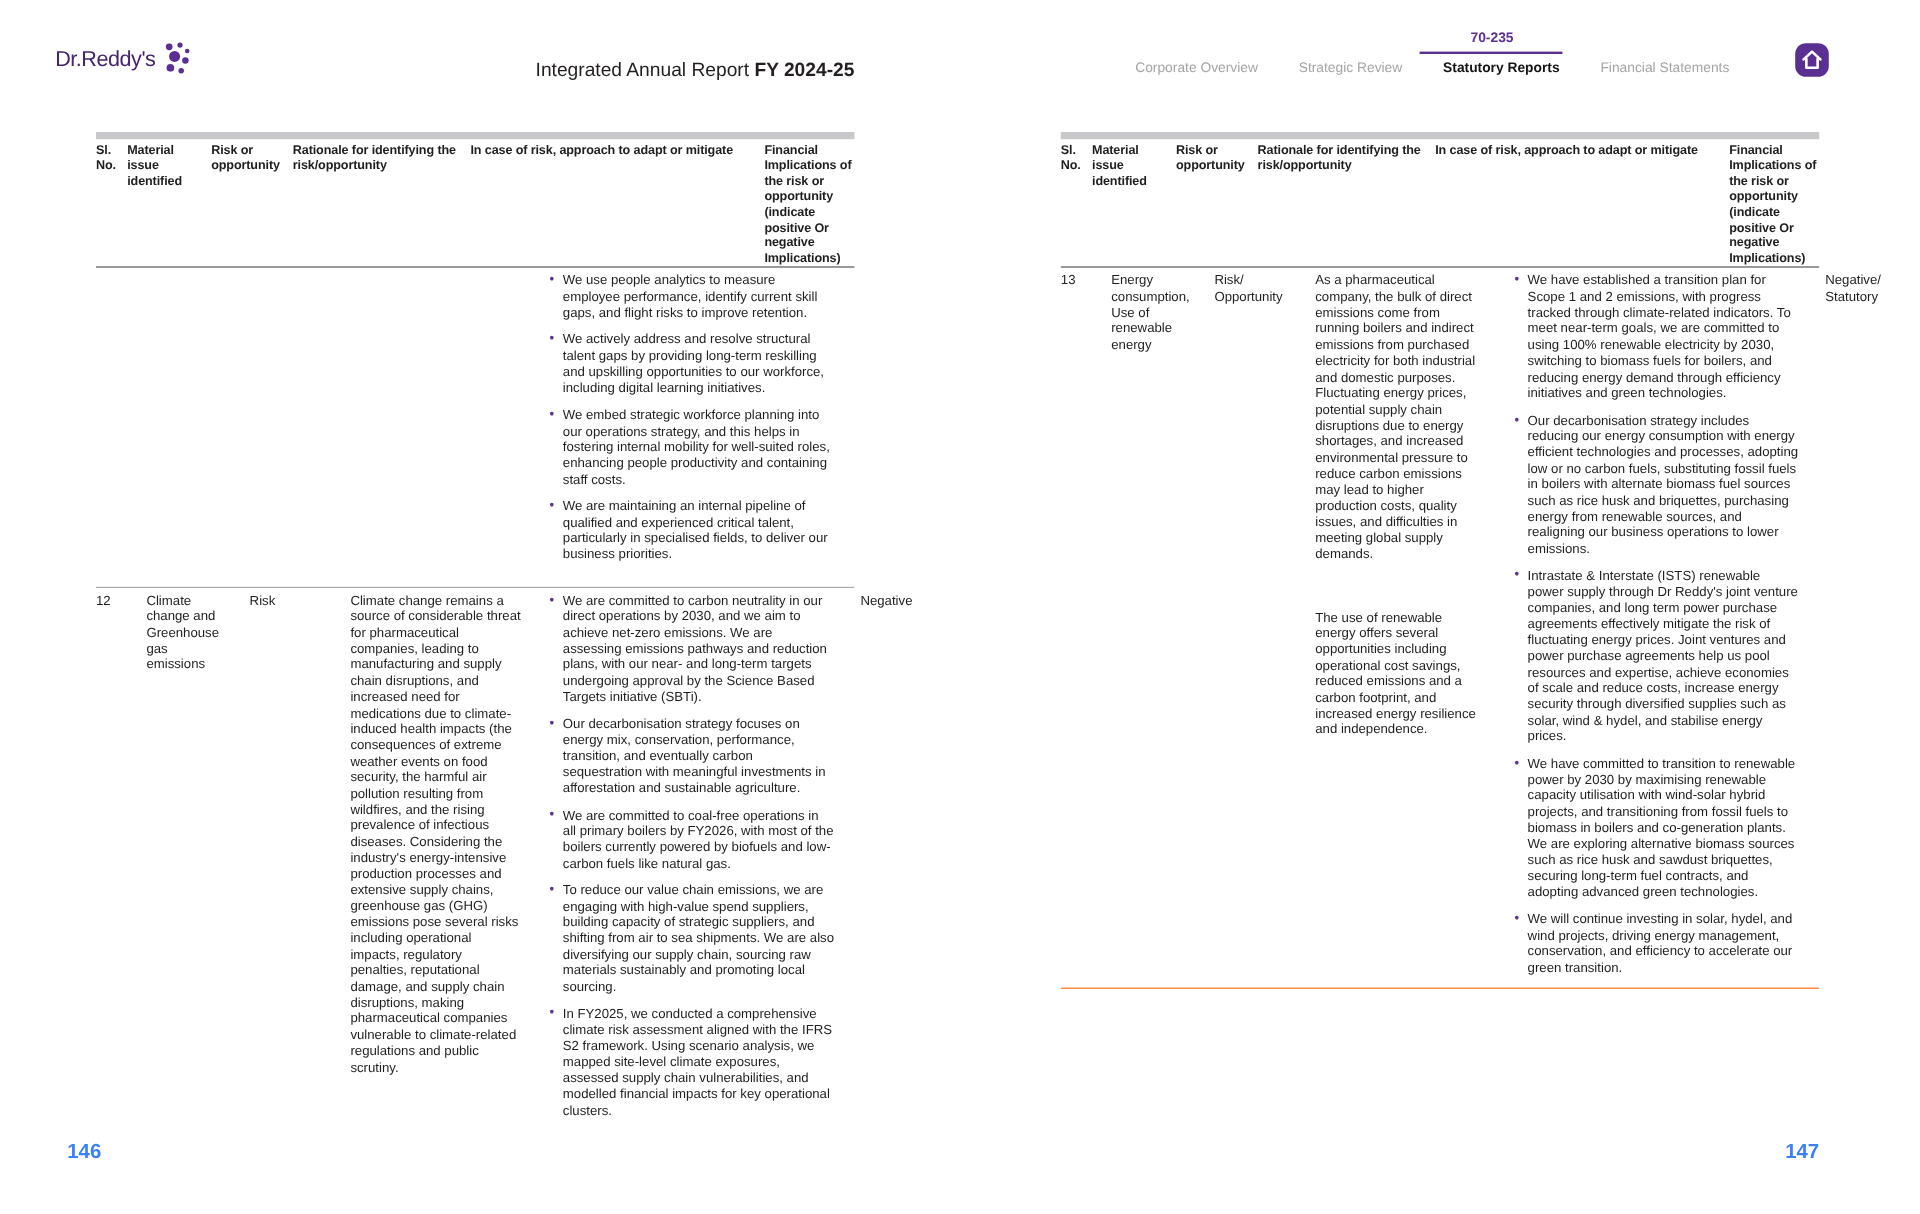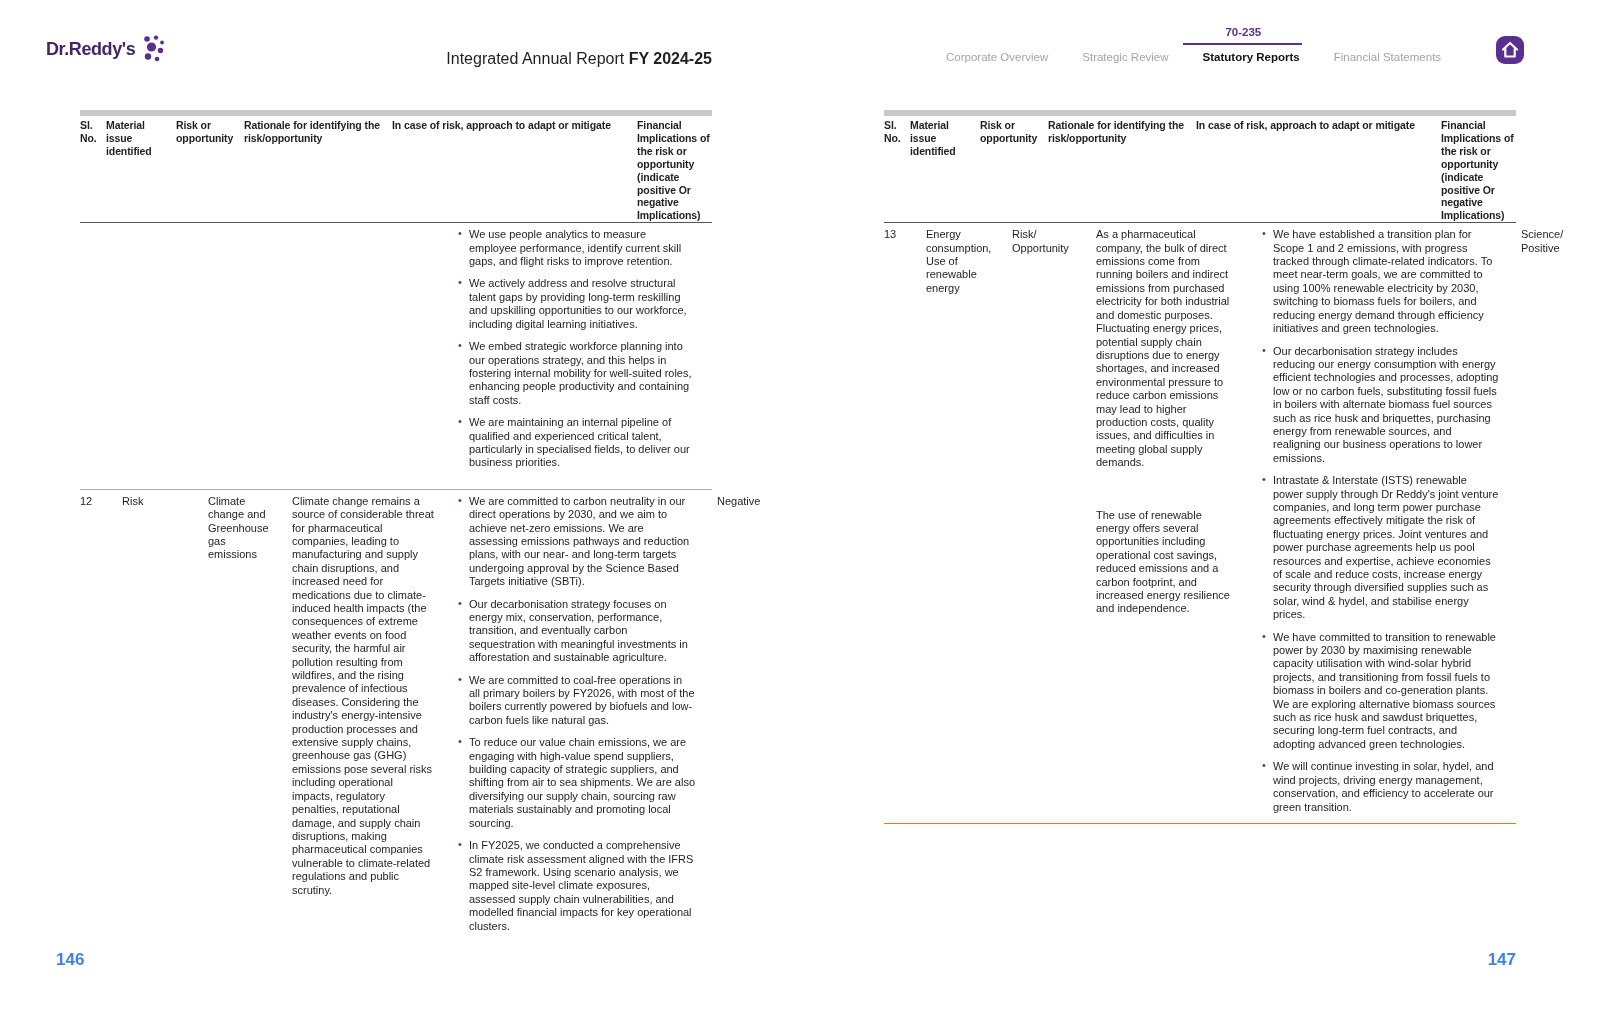--- a/index.html
+++ b/index.html
@@ -2,21 +2,21 @@
 <html><head>
 <meta charset="utf-8">
 <style>
   * { margin:0; padding:0; box-sizing:border-box; }
   html,body { background:#e9e9e9; }
   body { font-family:"Liberation Sans", sans-serif; }
   .spread { position:relative; width:1600px; height:1012px; background:#ffffff; margin:0 auto; overflow:hidden; color:#1f1f1f; }
 
   
   .logo { position:absolute; left:46px; top:34px; display:flex; align-items:center; gap:5px; }
-  .logo-text { font-size:18px; font-weight:bold; color:#44246b; letter-spacing:-0.4px; }
+  .logo-text { font-size:18px; font-weight:normal; color:#44246b; letter-spacing:-0.4px; }
   .report-title { position:absolute; left:80px; top:50px; width:632px; text-align:right; font-size:16px; color:#231f20; }
   .report-title b { font-weight:bold; }
 
   .top-nav { position:absolute; left:946px; top:51px; display:flex; gap:34px; font-size:11.5px; color:#a6a4a5; white-space:nowrap; align-items:flex-start; }
   .nav-item { cursor:pointer; }
   .nav-item.active { position:relative; color:#141414; font-weight:bold; }
   .nav-item.active::before { content:""; position:absolute; left:-20px; right:-2px; top:-8px; border-top:2px solid #5b2e91; }
   .nav-ref { position:absolute; top:-25px; left:42%; transform:translateX(-50%); color:#5b2e91; font-size:11.5px; font-weight:bold; }
 
   .home-btn { position:absolute; left:1496px; top:36px; width:28px; height:28px; background:#5b2e91; border-radius:9px; display:flex; align-items:center; justify-content:center; cursor:pointer; }
@@ -109,22 +109,22 @@
           <li>We actively address and resolve structural talent gaps by providing long-term reskilling and upskilling opportunities to our workforce, including digital learning initiatives.</li>
           <li>We embed strategic workforce planning into our operations strategy, and this helps in fostering internal mobility for well-suited roles, enhancing people productivity and containing staff costs.</li>
           <li>We are maintaining an internal pipeline of qualified and experienced critical talent, particularly in specialised fields, to deliver our business priorities.</li>
         </ul>
       </div>
       <div class="cell fin"></div>
     </div>
 
     <div class="grid row">
       <div class="cell">12</div>
+      <div class="cell">Climate change and Greenhouse gas emissions</div>
       <div class="cell">Risk</div>
-      <div class="cell">Climate change and Greenhouse gas emissions</div>
       <div class="cell">Climate change remains a source of considerable threat for pharmaceutical companies, leading to manufacturing and supply chain disruptions, and increased need for medications due to climate-induced health impacts (the consequences of extreme weather events on food security, the harmful air pollution resulting from wildfires, and the rising prevalence of infectious diseases. Considering the industry's energy-intensive production processes and extensive supply chains, greenhouse gas (GHG) emissions pose several risks including operational impacts, regulatory penalties, reputational damage, and supply chain disruptions, making pharmaceutical companies vulnerable to climate-related regulations and public scrutiny.</div>
       <div class="cell">
         <ul class="bullets">
           <li>We are committed to carbon neutrality in our direct operations by 2030, and we aim to achieve net-zero emissions. We are assessing emissions pathways and reduction plans, with our near- and long-term targets undergoing approval by the Science Based Targets initiative (SBTi).</li>
           <li>Our decarbonisation strategy focuses on energy mix, conservation, performance, transition, and eventually carbon sequestration with meaningful investments in afforestation and sustainable agriculture.</li>
           <li>We are committed to coal-free operations in all primary boilers by FY2026, with most of the boilers currently powered by biofuels and low-carbon fuels like natural gas.</li>
           <li>To reduce our value chain emissions, we are engaging with high-value spend suppliers, building capacity of strategic suppliers, and shifting from air to sea shipments. We are also diversifying our supply chain, sourcing raw materials sustainably and promoting local sourcing.</li>
           <li>In FY2025, we conducted a comprehensive climate risk assessment aligned with the IFRS S2 framework. Using scenario analysis, we mapped site-level climate exposures, assessed supply chain vulnerabilities, and modelled financial impacts for key operational clusters.</li>
         </ul>
       </div>
@@ -154,20 +154,20 @@
       </div>
       <div class="cell">
         <ul class="bullets">
           <li>We have established a transition plan for Scope 1 and 2 emissions, with progress tracked through climate-related indicators. To meet near-term goals, we are committed to using 100% renewable electricity by 2030, switching to biomass fuels for boilers, and reducing energy demand through efficiency initiatives and green technologies.</li>
           <li>Our decarbonisation strategy includes reducing our energy consumption with energy efficient technologies and processes, adopting low or no carbon fuels, substituting fossil fuels in boilers with alternate biomass fuel sources such as rice husk and briquettes, purchasing energy from renewable sources, and realigning our business operations to lower emissions.</li>
           <li>Intrastate &amp; Interstate (ISTS) renewable power supply through Dr Reddy's joint venture companies, and long term power purchase agreements effectively mitigate the risk of fluctuating energy prices. Joint ventures and power purchase agreements help us pool resources and expertise, achieve economies of scale and reduce costs, increase energy security through diversified supplies such as solar, wind &amp; hydel, and stabilise energy prices.</li>
           <li>We have committed to transition to renewable power by 2030 by maximising renewable capacity utilisation with wind-solar hybrid projects, and transitioning from fossil fuels to biomass in boilers and co-generation plants. We are exploring alternative biomass sources such as rice husk and sawdust briquettes, securing long-term fuel contracts, and adopting advanced green technologies.</li>
           <li>We will continue investing in solar, hydel, and wind projects, driving energy management, conservation, and efficiency to accelerate our green transition.</li>
         </ul>
       </div>
-      <div class="cell fin">Science/ Positive</div>
+      <div class="cell fin">Negative/ Statutory</div>
     </div>
   </section>
 
   <div class="page-num pleft">146</div>
   <div class="page-num pright">147</div>
 
 </div>
 
 </body></html>

